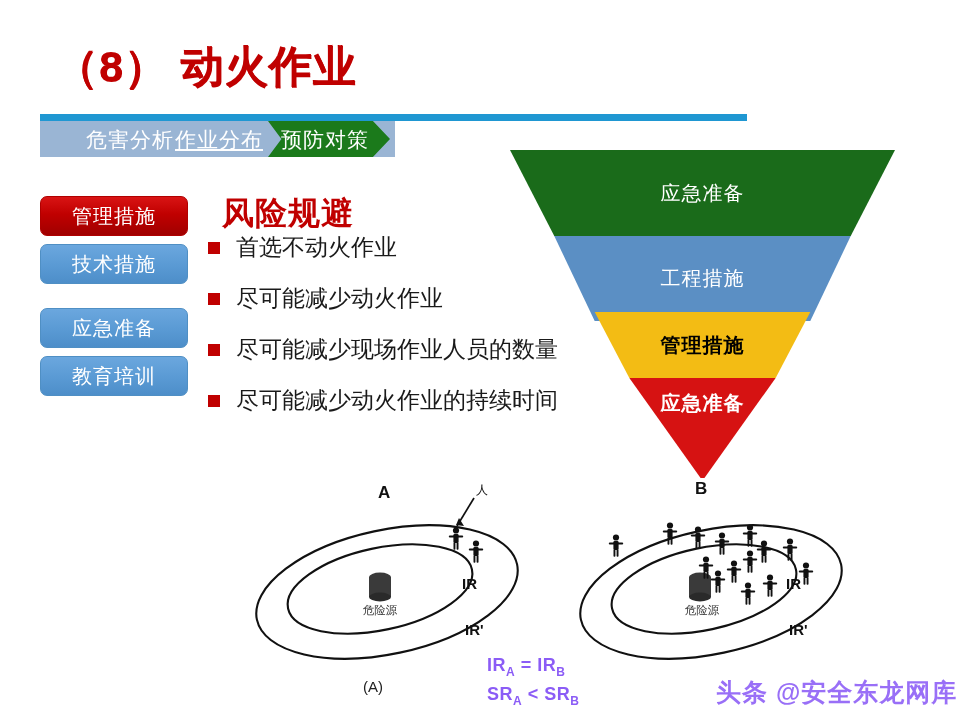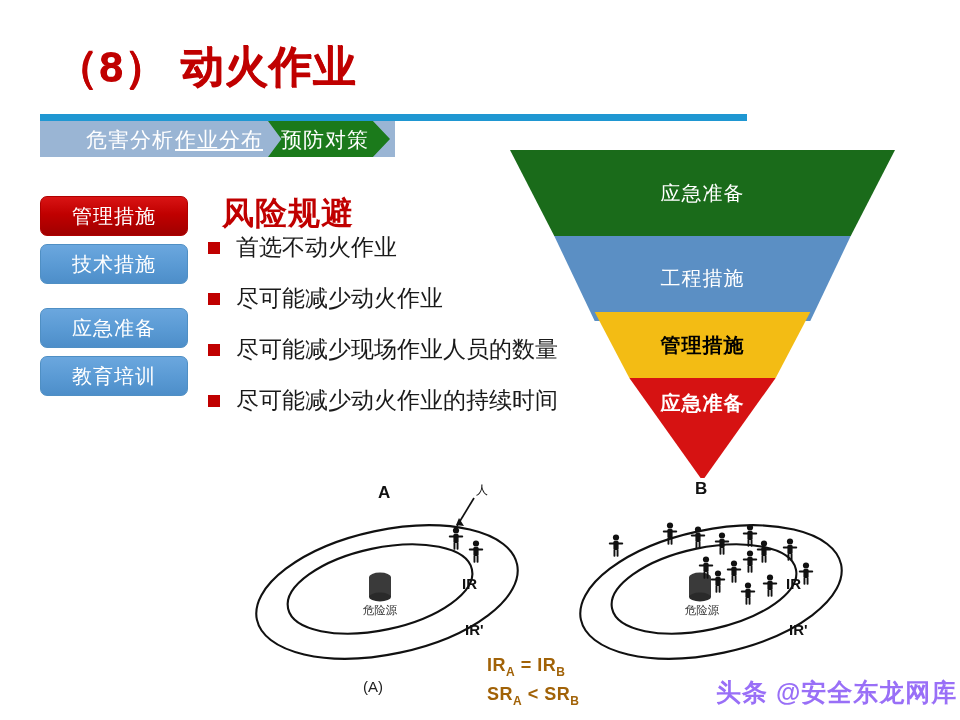--- a/index.html
+++ b/index.html
@@ -203,21 +203,21 @@
     width: 700px;
     height: 230px;
   }
   #diagrams svg { display: block; }
   #formula {
     position: absolute;
     left: 487px;
     top: 654px;
     font-size: 18px;
     font-weight: bold;
-    color: #a16207;
+    color: #8b5cf6;
     line-height: 22px;
     letter-spacing: 0.5px;
   }
   #formula sub { font-size: 12px; }
   #caption-a {
     position: absolute;
     left: 363px;
     top: 678px;
     font-size: 15px;
     color: #222222;

